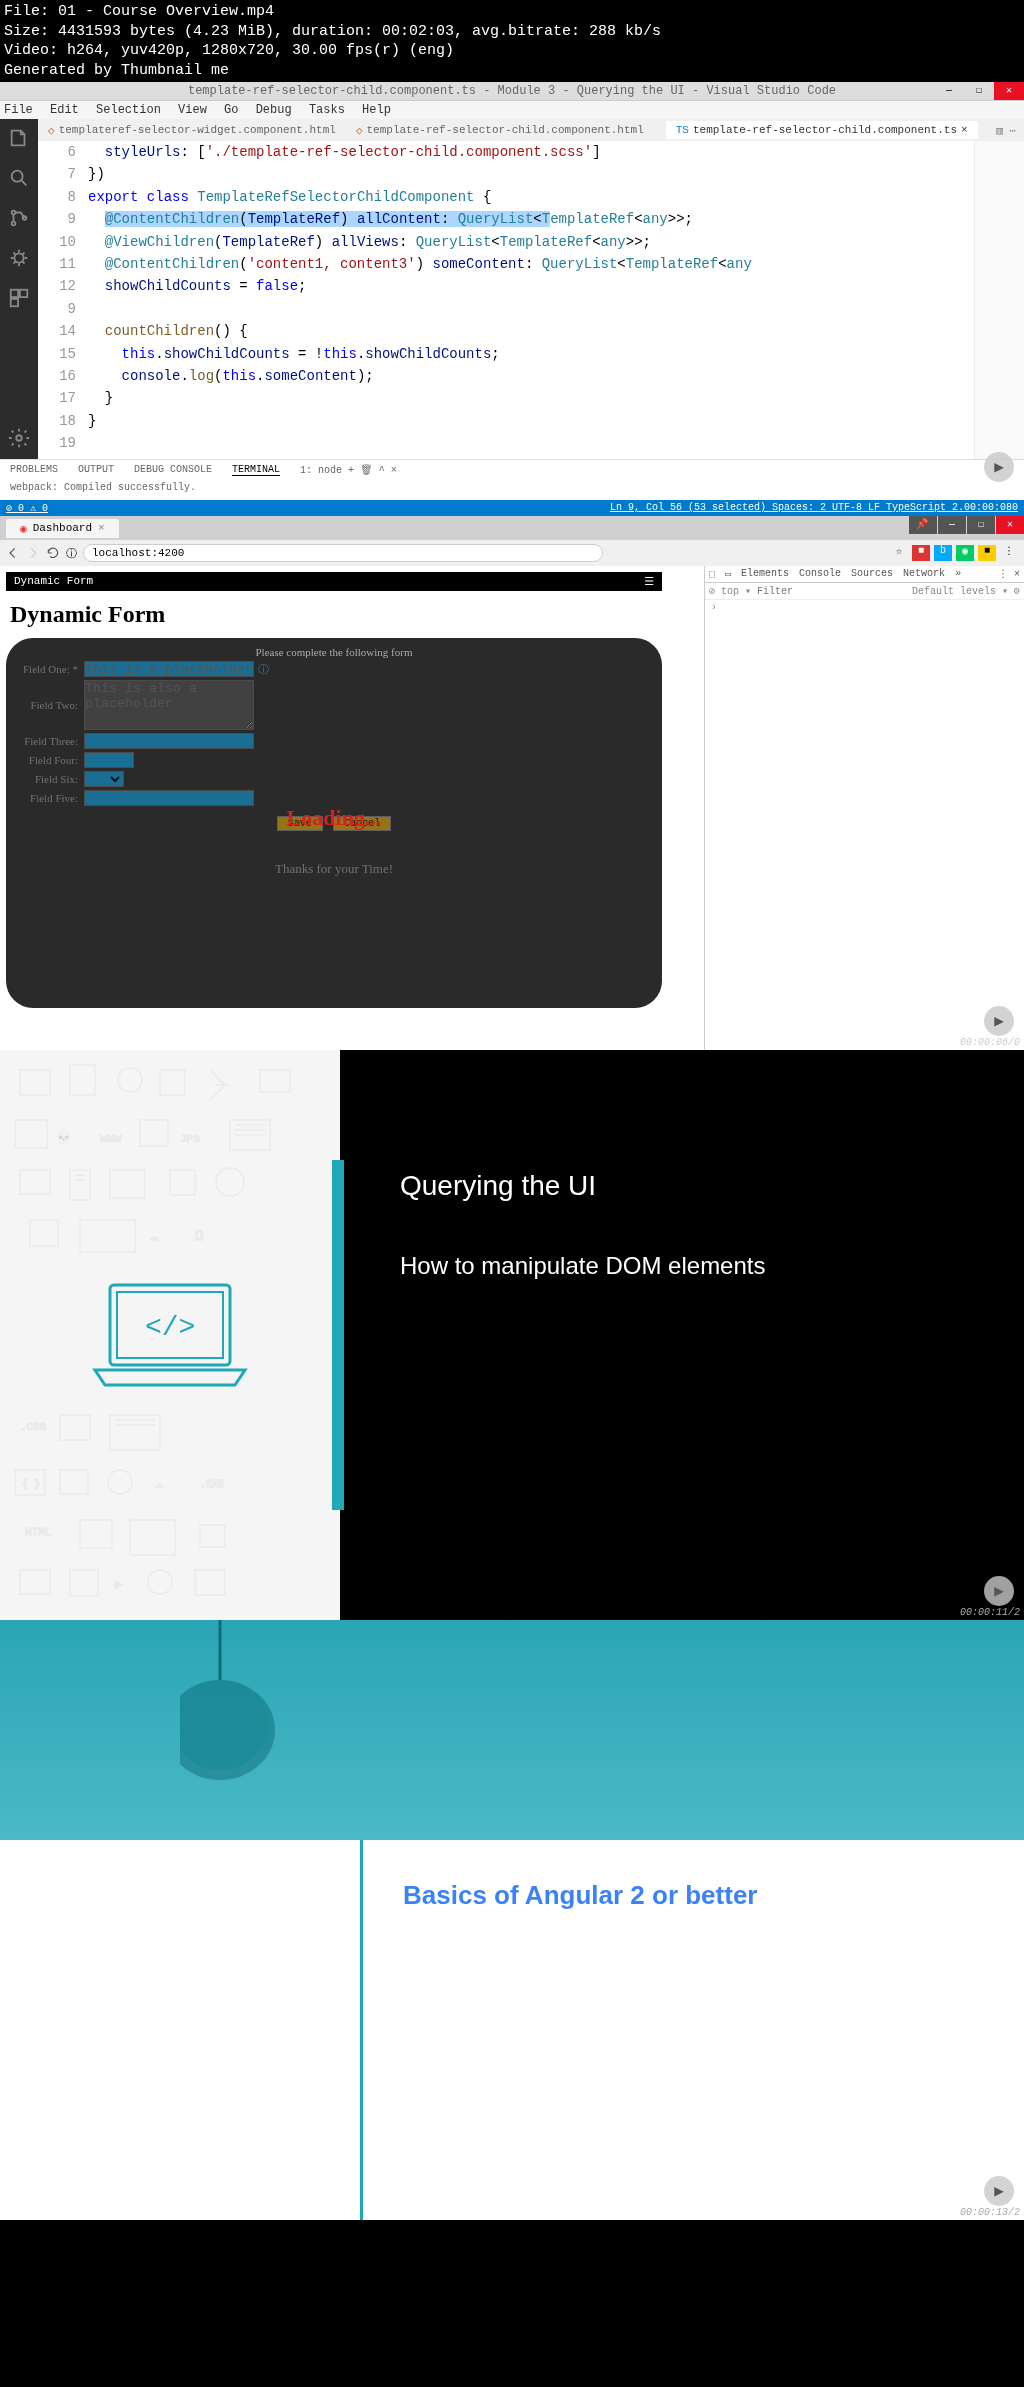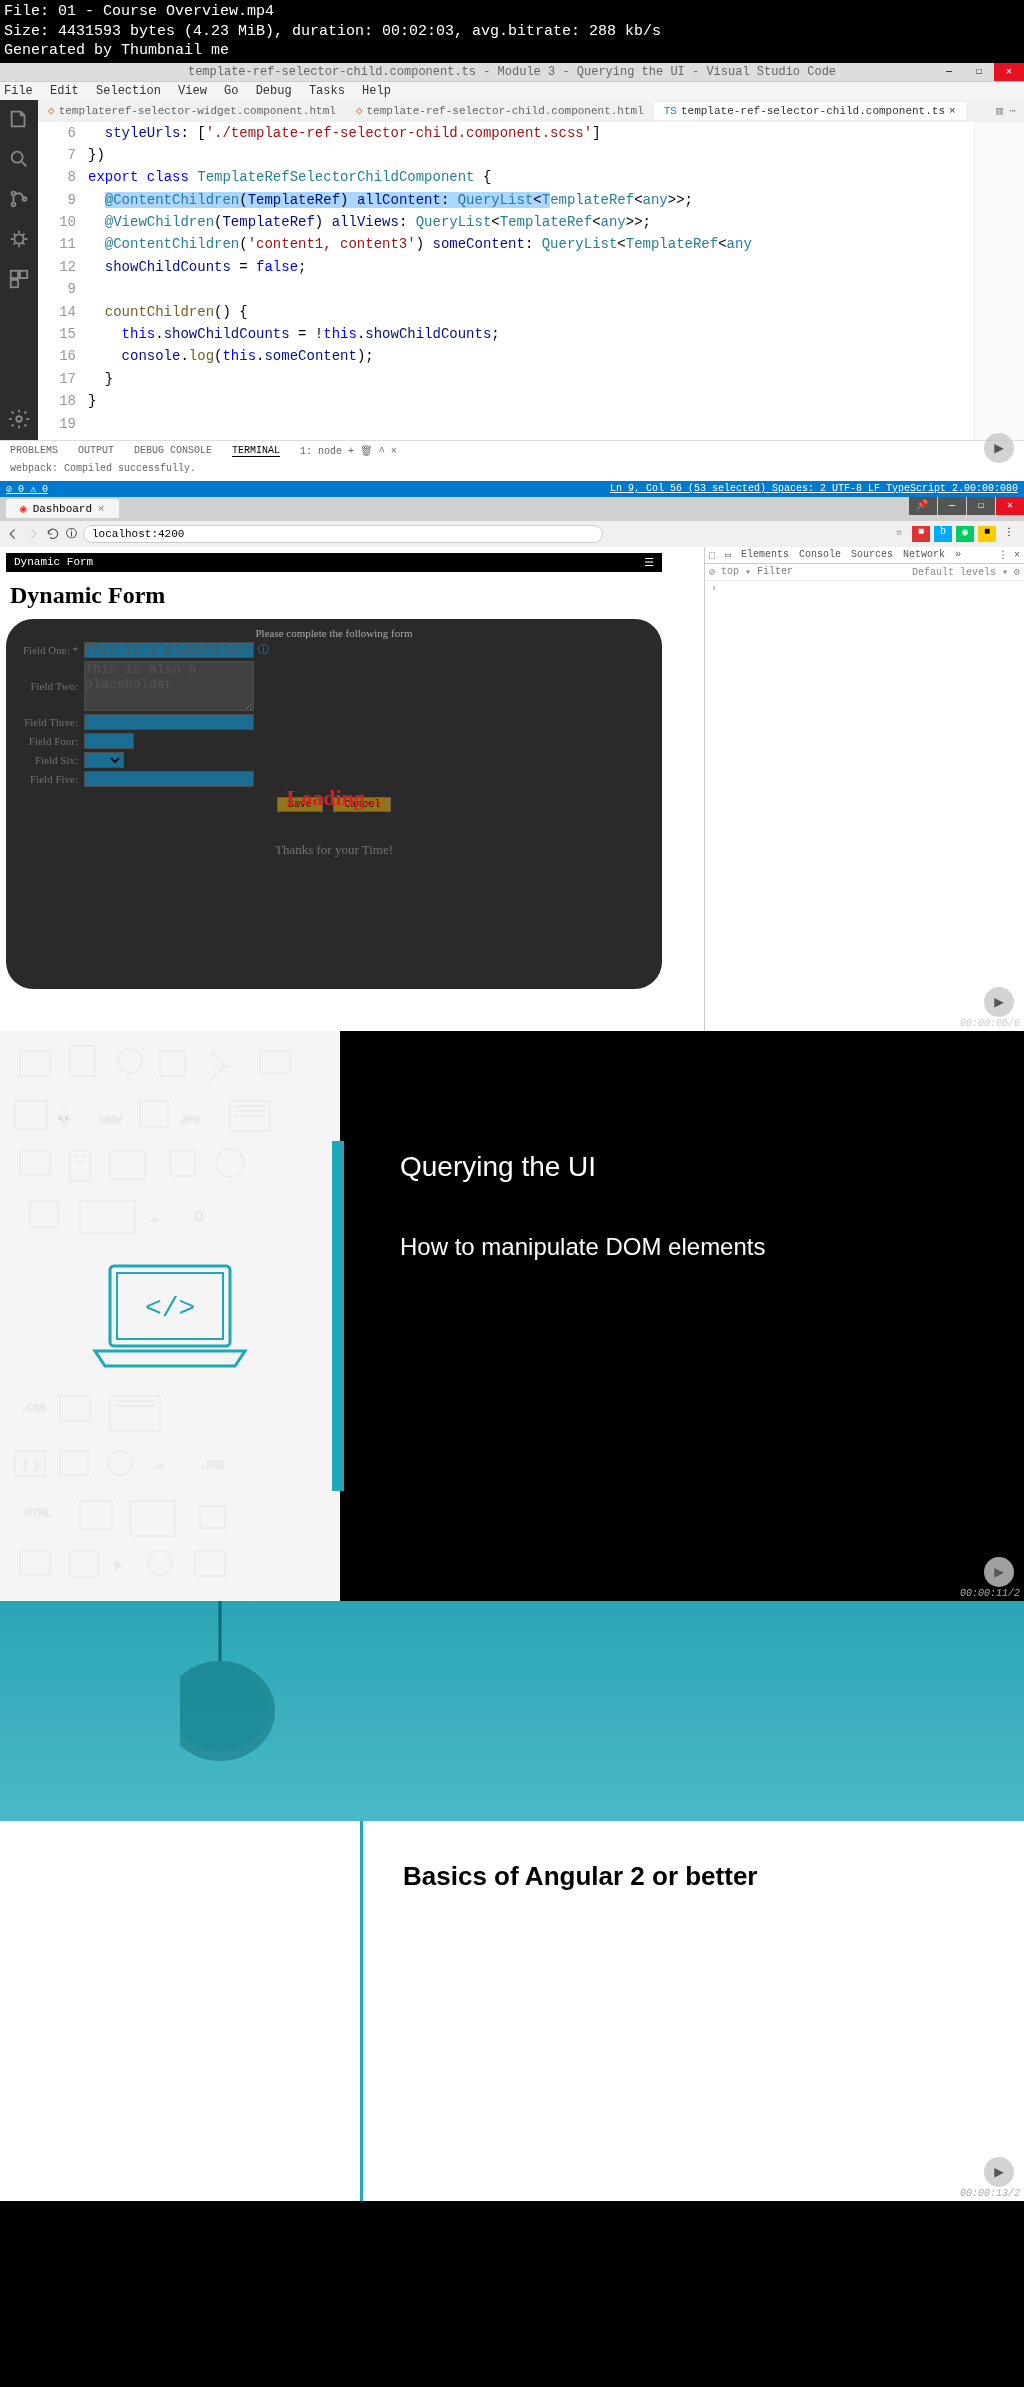--- a/index.html
+++ b/index.html
@@ -12,21 +12,21 @@
 .vscode { background: #fff; position: relative; }
 .vs-title { background: #ddd; color: #666; font-size: 12px; padding: 2px; text-align: center; border-bottom: 1px solid #ccc; }
 .vs-menu { background: #f5f5f5; font-size: 12px; padding: 2px 4px; color: #333; }
 .vs-menu span { margin-right: 10px; }
 .vs-body { display: flex; height: 340px; }
 .vs-activitybar { width: 38px; background: #2c2c2c; display: flex; flex-direction: column; align-items: center; padding-top: 8px; gap: 18px; }
 .vs-activitybar .icon { width: 22px; height: 22px; color: #888; }
 .vs-editor-area { flex: 1; background: #fff; display: flex; flex-direction: column; }
 .vs-tabs { background: #f0f0f0; display: flex; font-size: 11px; height: 22px; align-items: center; overflow: hidden; }
 .vs-tab { padding: 3px 10px; color: #666; display: flex; align-items: center; gap: 4px; white-space: nowrap; }
-.vs-tab.active { background: #fff; color: #333; }
+.vs-tab.active { background: #fff; color: #333; margin-left: 12px; }
 .vs-code { flex: 1; display: flex; overflow: hidden; font-size: 14px; }
 .vs-gutter { width: 50px; text-align: right; padding-right: 12px; color: #999; line-height: 1.6; }
 .vs-lines { flex: 1; line-height: 1.6; white-space: pre; overflow: hidden; }
 .tk-kw { color: #0000ff; }
 .tk-dec { color: #267f99; }
 .tk-type { color: #267f99; }
 .tk-str { color: #a31515; }
 .tk-var { color: #001080; }
 .tk-fn { color: #795e26; }
 .tk-prop { color: #001080; }
@@ -95,29 +95,30 @@
 .bg-icons { position: absolute; inset: 0; opacity: 0.18; color: #888; }
 .slide1-timestamp { position: absolute; right: 4px; bottom: 2px; color: #aaa; font-size: 10px; font-style: italic; }
 
 .teal-band { height: 220px; background: linear-gradient(180deg, #2aa5b5 0%, #4bb9c8 100%); position: relative; }
 .lamp { position: absolute; left: 180px; top: 0; }
 
 .slide2 { display: flex; height: 380px; background: #fff; position: relative; }
 .slide2-left { width: 360px; }
 .slide2-divider { width: 3px; background: #1fa8b8; }
 .slide2-right { flex: 1; padding: 40px; }
-.slide2-right h3 { color: #000000; font-size: 26px; font-family: Arial, sans-serif; }
+.slide2-right h3 { color: #3b82f6; font-size: 26px; font-family: Arial, sans-serif; }
 .slide2-timestamp { position: absolute; right: 4px; bottom: 2px; color: #aaa; font-size: 10px; font-style: italic; }
 </style>
 </head>
 <body>
 
 <div class="media-info">
   <div>File: 01 - Course Overview.mp4</div>
   <div>Size: 4431593 bytes (4.23 MiB), duration: 00:02:03, avg.bitrate: 288 kb/s</div>
+  <div>Video: h264, yuv420p, 1280x720, 30.00 fps(r) (eng)</div>
   <div>Generated by Thumbnail me</div>
 </div>
 
 <div class="vscode">
   <div class="vs-windowbtns">
     <div>—</div>
     <div>☐</div>
     <div class="vs-close">✕</div>
   </div>
   <div class="vs-title">template-ref-selector-child.component.ts - Module 3 - Querying the UI - Visual Studio Code</div>

